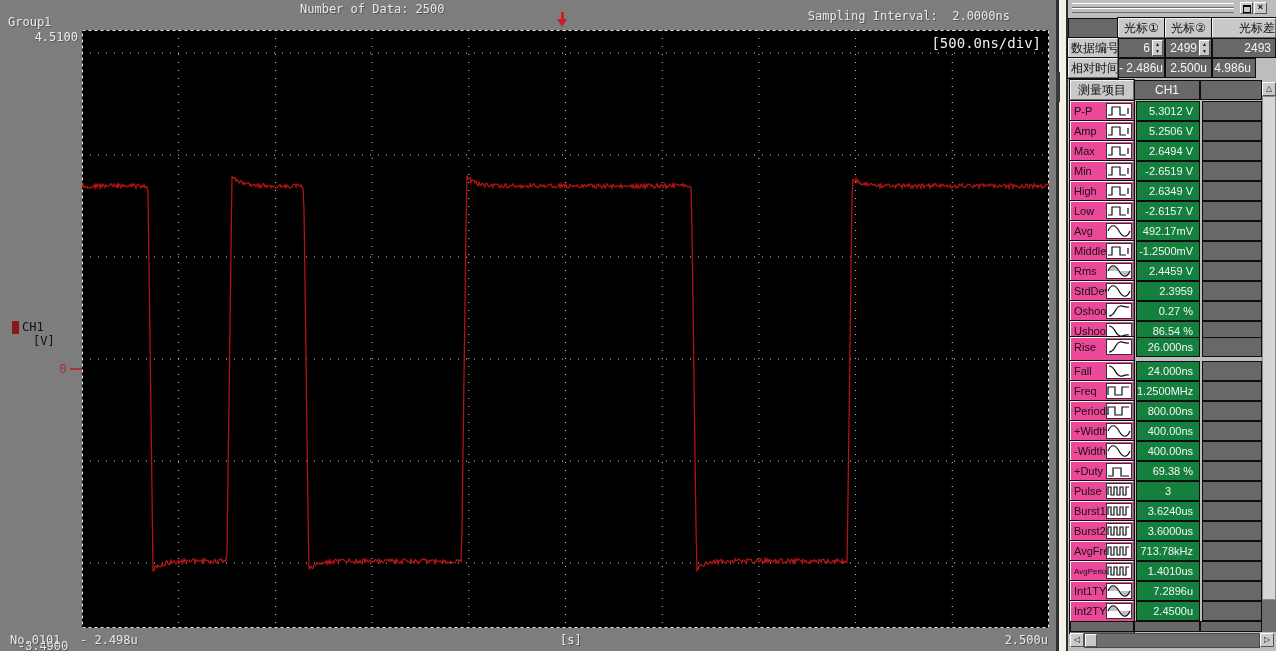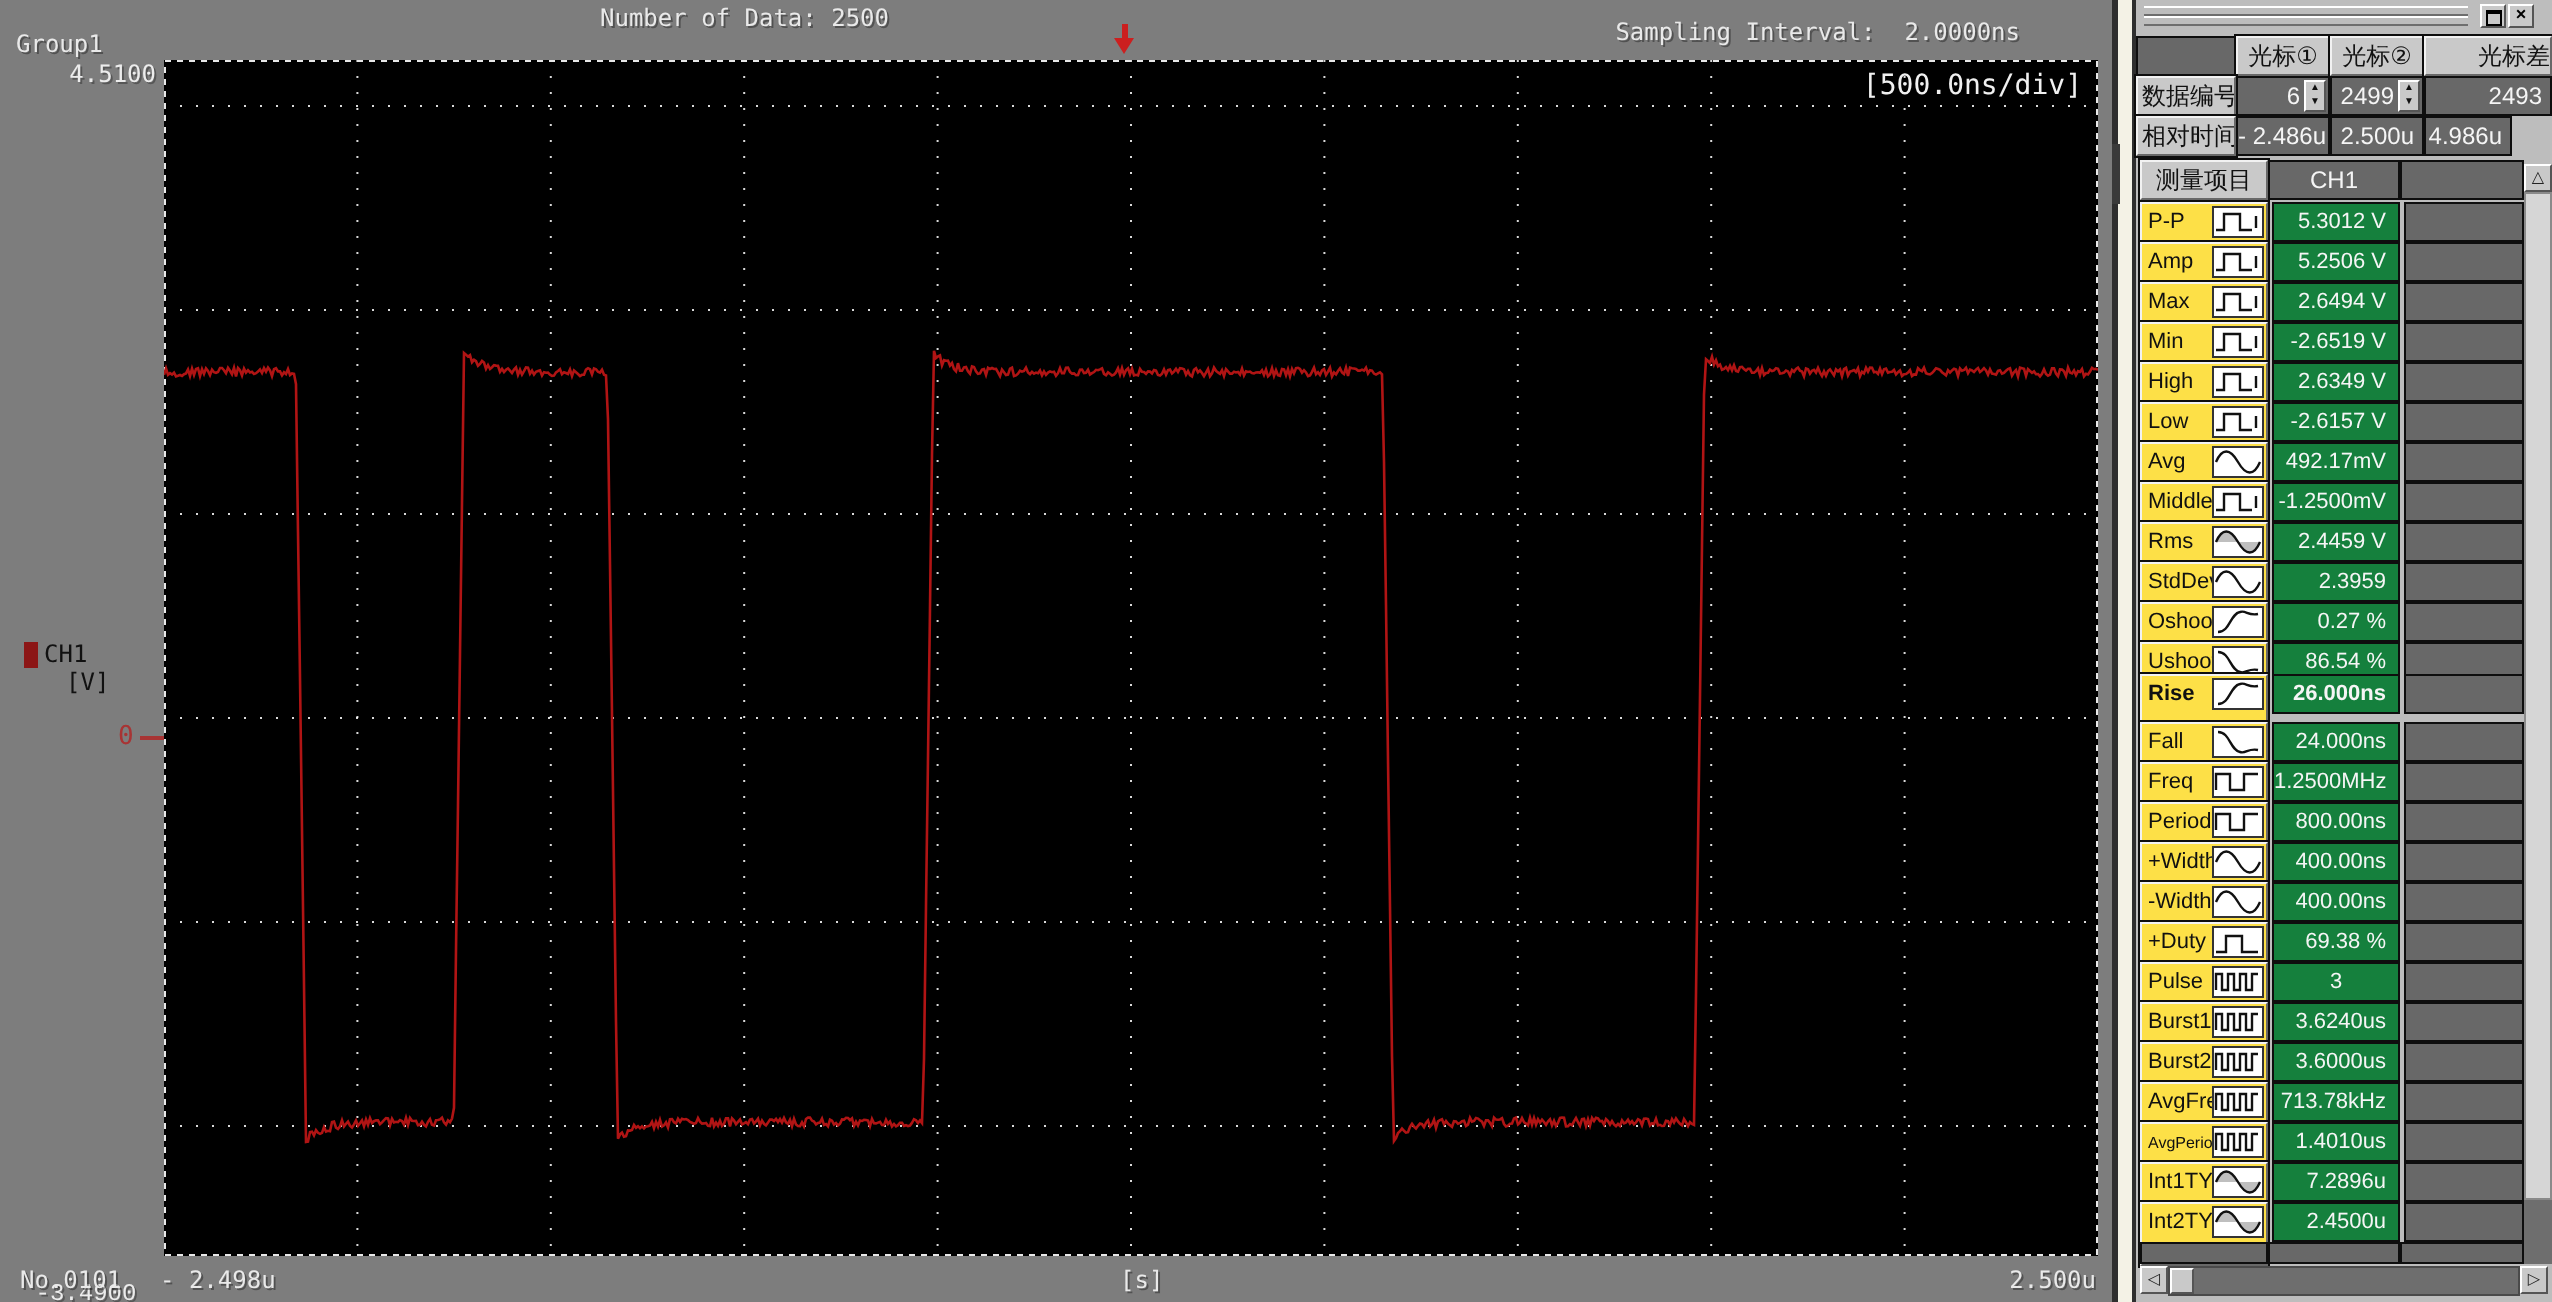--- a/index.html
+++ b/index.html
@@ -40,21 +40,21 @@
   .lite{background:#c9c9c9;border:1px solid;border-color:#f2f2f2 #686868 #686868 #f2f2f2;
         box-shadow:0 0 0 1px #0e0e0e;color:#111;}
   .dark{background:#686868;border:1px solid #0e0e0e;color:#f5f5f5;text-align:right;padding-right:4px;}
   .spinner{position:absolute;right:1px;top:1px;width:11px;height:16px;background:#c9c9c9;
            border:1px solid;border-color:#fff #555 #555 #fff;box-sizing:border-box;cursor:pointer;}
   .spinner span{position:absolute;left:0;width:9px;text-align:center;font-size:5px;line-height:7px;color:#111;}
   .spup{top:0;} .spdn{top:7px;}
   .hascol{padding-right:14px;}
   
   .mrow{position:absolute;left:2px;width:192px;height:20px;}
-  .mlabel{position:absolute;left:0;top:0;width:64px;height:32px;background:#fde047;
+  .mlabel{position:absolute;left:0;top:0;width:64px;height:32px;background:#ec4899;
           border:1px solid;border-color:#f2f2f2 #686868 #686868 #f2f2f2;box-sizing:border-box;
           box-shadow:0 0 0 1px #0e0e0e;overflow:hidden;cursor:pointer;}
   .mtext{position:absolute;left:3px;top:3px;font-size:11px;color:#111;white-space:nowrap;}
   .mtext.small{font-size:8px;top:5px;}
   .micon{position:absolute;right:1px;top:1px;width:26px;height:16px;background:#fff;
          border:1px solid #333;box-sizing:border-box;}
   .mvalue{position:absolute;left:66px;top:0;width:64px;height:20px;background:#15803d;
           border:1px solid #0e0e0e;box-sizing:border-box;color:#f5f5f5;font-size:11px;
           line-height:18px;text-align:right;padding-right:6px;white-space:nowrap;}
   .mvalue.ctr{text-align:center;padding-right:0;}
@@ -286,21 +286,21 @@
         <div class="mrow" style="top: 220px;">
           <div class="mlabel">
             <span class="mtext">Ushoot</span>
             <span class="micon"><svg width="24" height="14" viewBox="0 0 24 14">
                 <path d="M2 2 C8 2,8 11,13 12 C16 13,17 10,22 11" fill="none" stroke="#111" stroke-width="1.2"></path>
               </svg></span>
           </div>
           <div class="mvalue">86.54 %</div>
           <div class="mdiff"></div>
         </div>
-        <div class="mrow" style="top: 236px; font-weight: bold;">
+        <div class="mrow" style="top: 236px;">
           <div class="mlabel">
             <span class="mtext">Rise</span>
             <span class="micon"><svg width="24" height="14" viewBox="0 0 24 14">
                 <path d="M2 12 C8 12,8 3,13 2 C16 1,17 4,22 3" fill="none" stroke="#111" stroke-width="1.2"></path>
               </svg></span>
           </div>
           <div class="mvalue">26.000ns</div>
           <div class="mdiff"></div>
         </div>
         <div class="mrow" style="top: 260px;">

